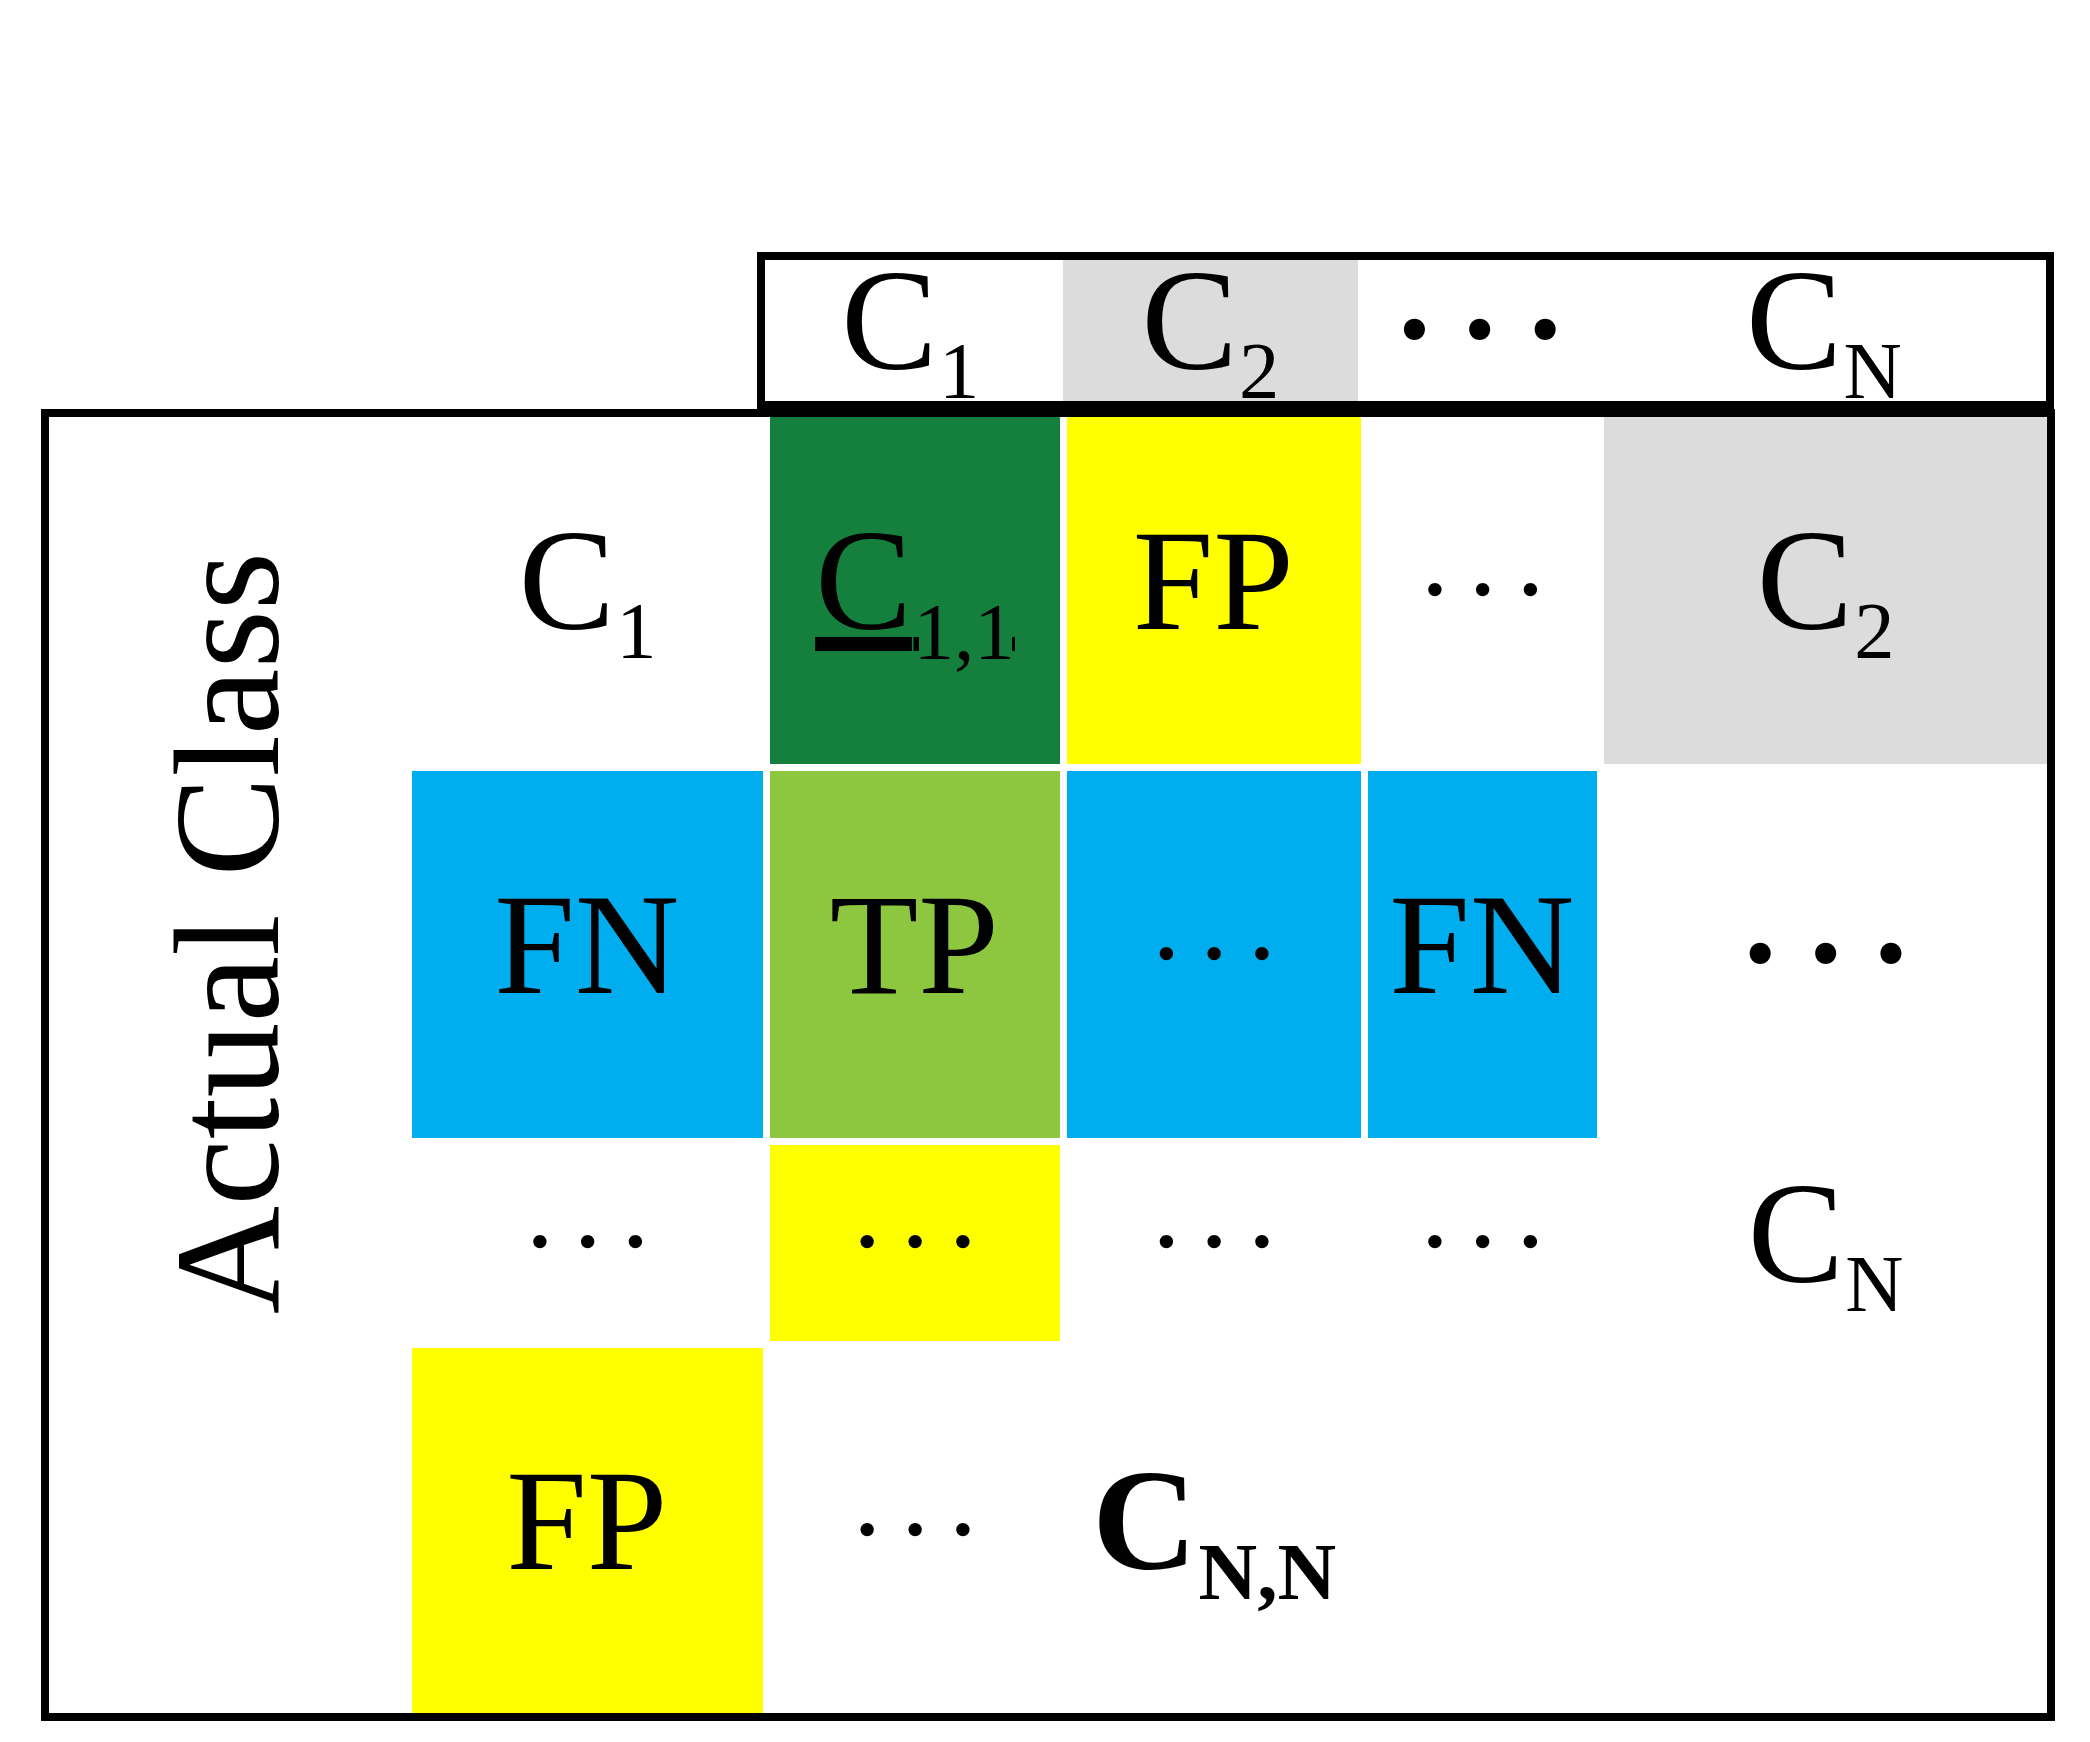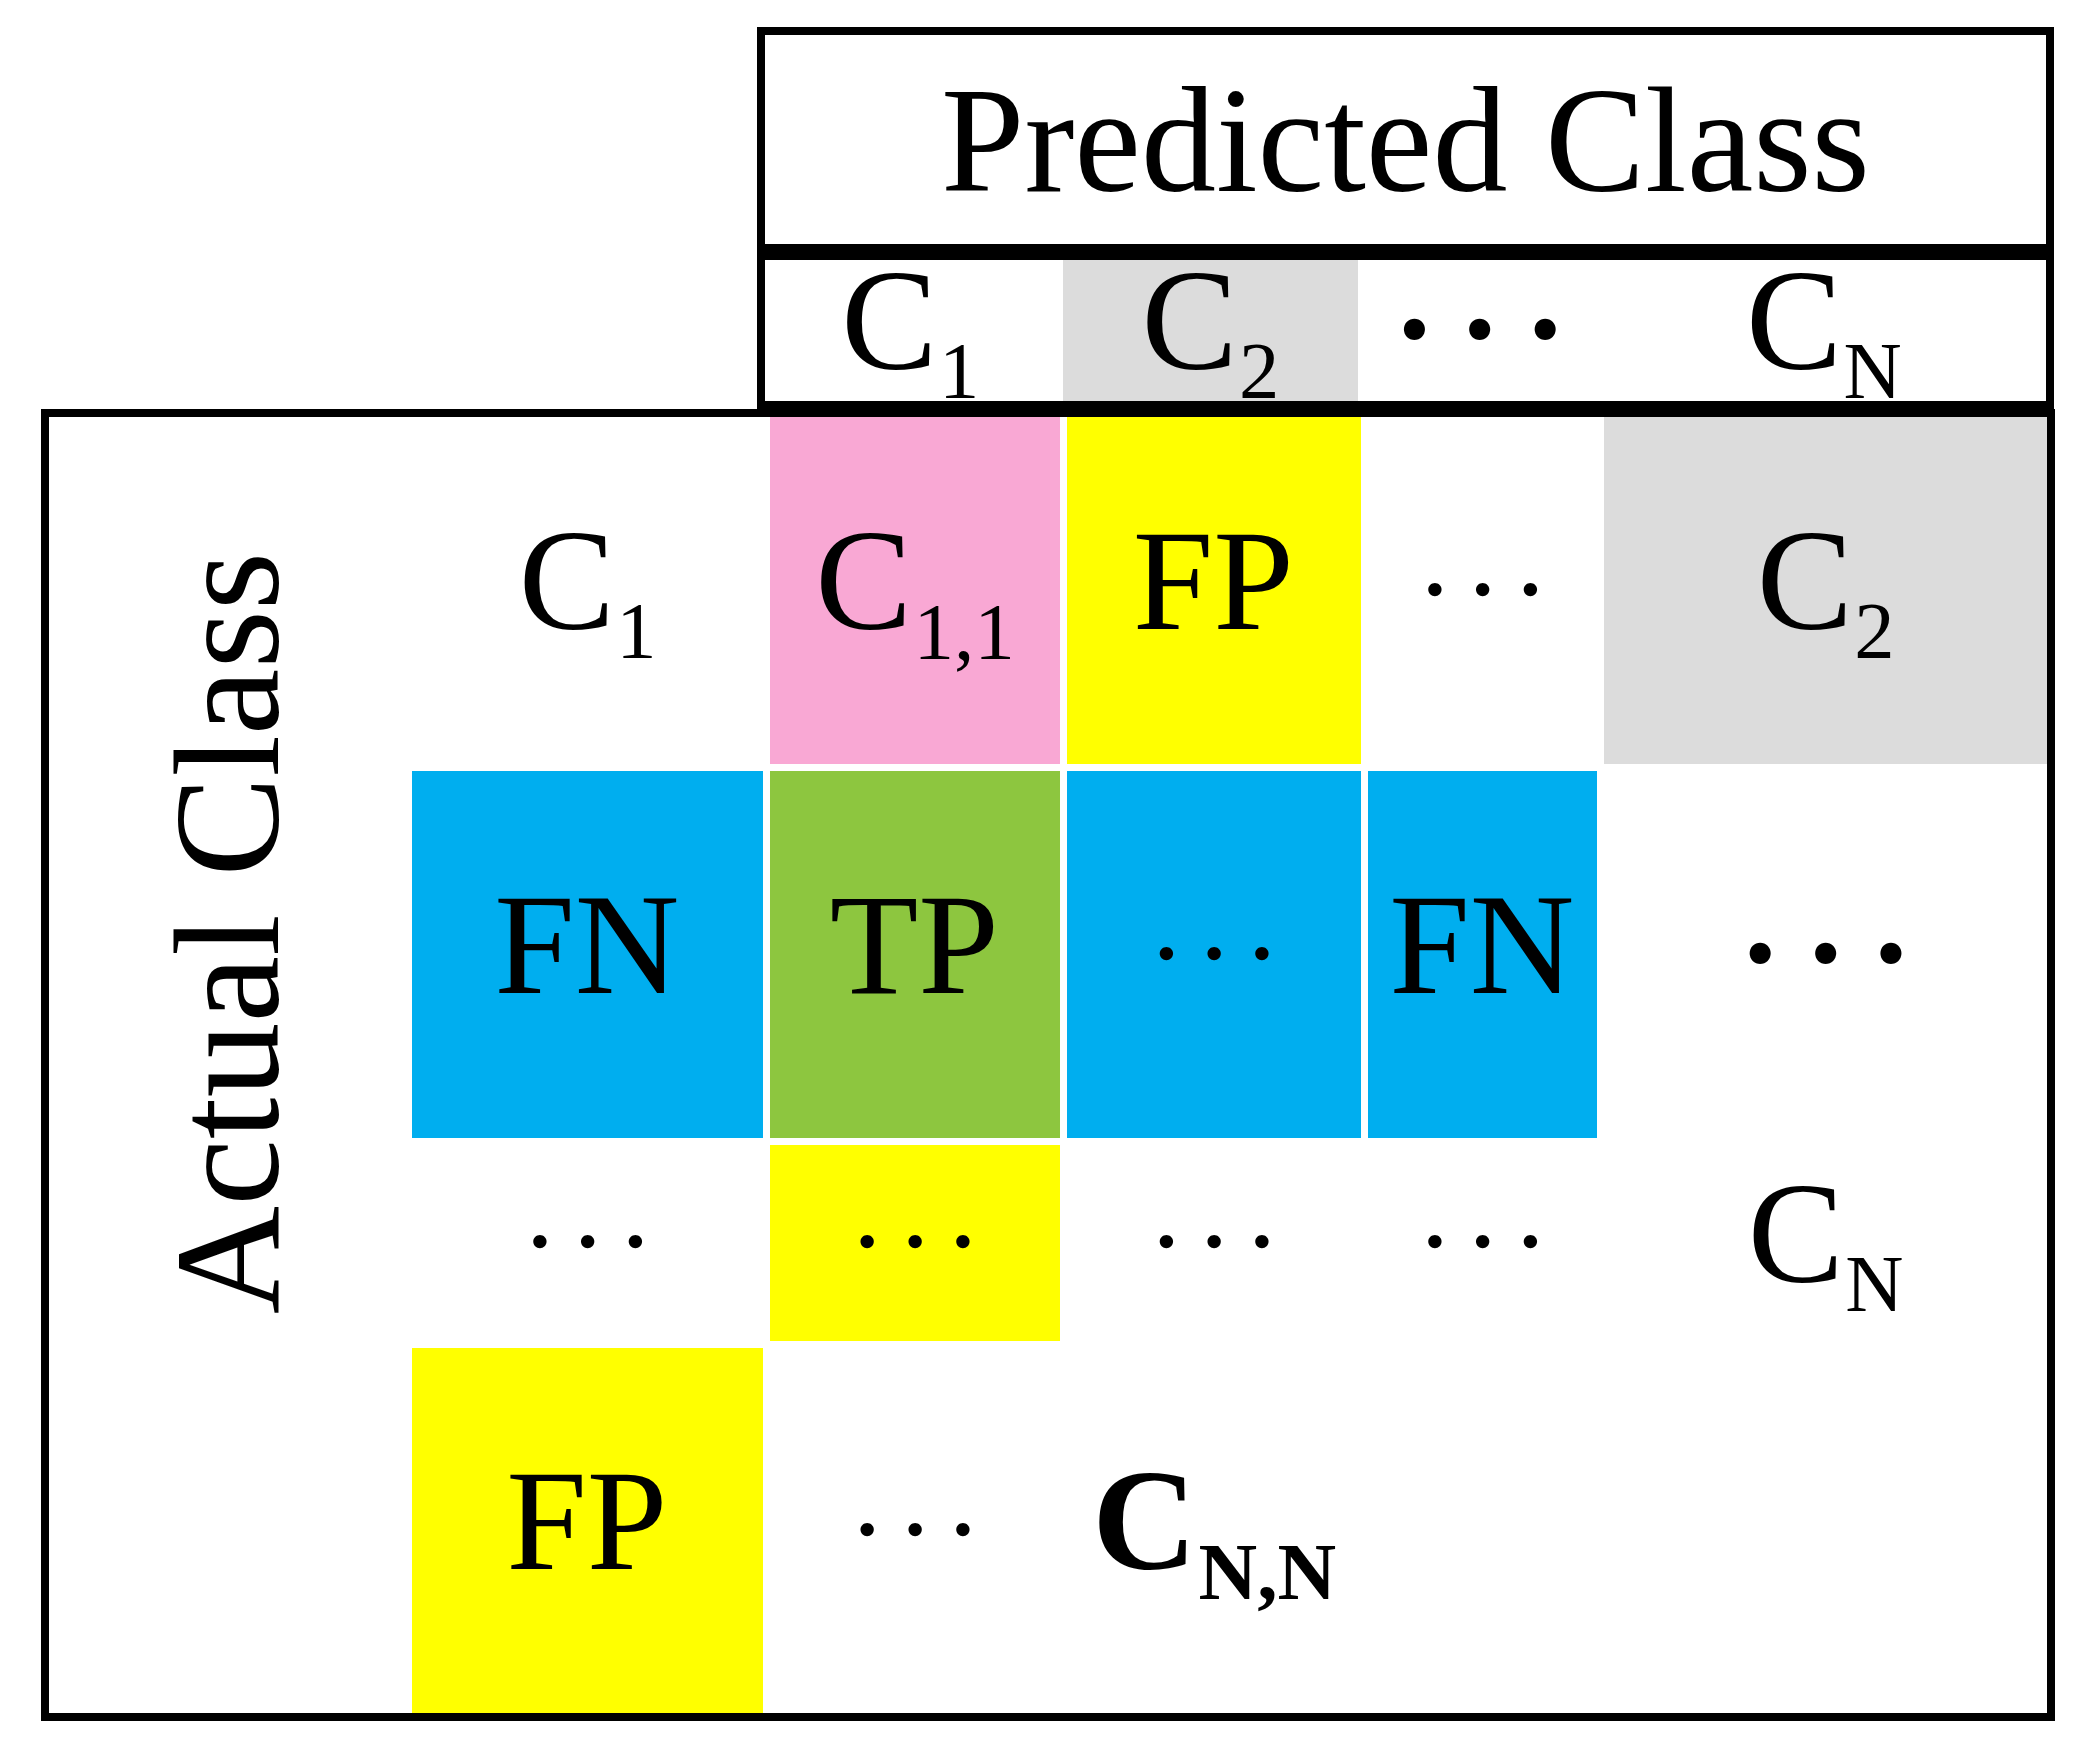--- a/index.html
+++ b/index.html
@@ -113,23 +113,20 @@
     line-height: 1;
     white-space: nowrap;
     transform: rotate(-90deg) translateX(132px);
   }
 </style>
 </head>
 <body>
 
 <div class="canvas">
 
-  <div class="pred-box">
-    <span class="title">Predicted Class</span>
-  </div>
 
   <div class="grid header-grid">
     <div class="cell bold-label" style="background-color: rgb(255, 255, 255);">
       <span class="label-main"><span>C</span><sub class="sub">1</sub></span>
     </div>
     <div class="cell bold-label" style="background-color: rgb(220, 220, 220);">
       <span class="label-main"><span>C</span><sub class="sub">2</sub></span>
     </div>
     <div class="cell dots-bold" style="background-color: rgb(255, 255, 255);">
       <span class="label-main">•••</span>
@@ -141,21 +138,21 @@
 
   <div class="grid body-grid">
 
     <div class="cell actual-cell">
       <span class="actual-label">Actual Class</span>
     </div>
 
     <div class="cell bold-label" style="background-color: rgb(255, 255, 255);">
       <span class="label-main"><span>C</span><sub class="sub">1</sub></span>
     </div>
-    <div class="cell dcell" style="background-color: #f9a8d4;">
+    <div class="cell dcell" style="background-color: #15803d; text-decoration: underline;">
       <span class="label-main"><span>C</span><sub class="sub">1,1</sub></span>
     </div>
     <div class="cell dcell" style="background-color: rgb(255, 255, 0);">
       <span class="label-main"><span>FP</span><sub class="sub"></sub></span>
     </div>
     <div class="cell dcell dots" style="background-color: rgb(255, 255, 255);">
       <span class="label-main">•••</span>
     </div>
 
     <div class="cell bold-label" style="background-color: rgb(220, 220, 220);">

